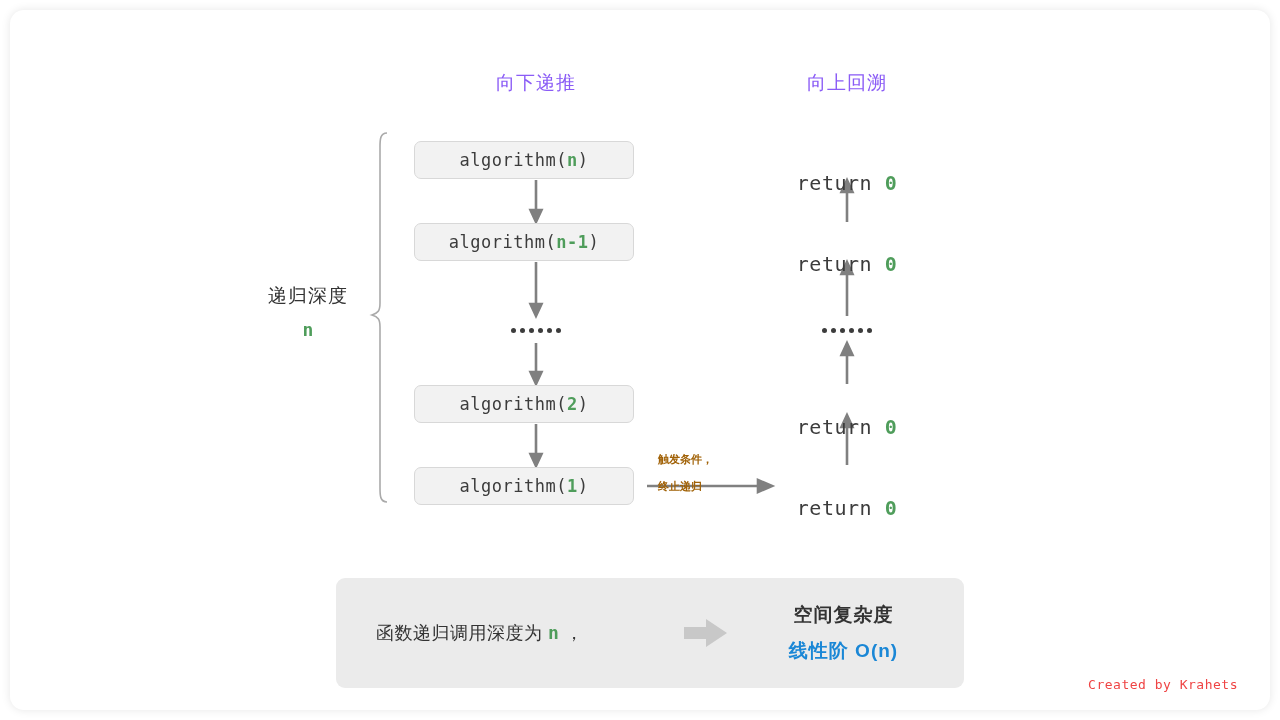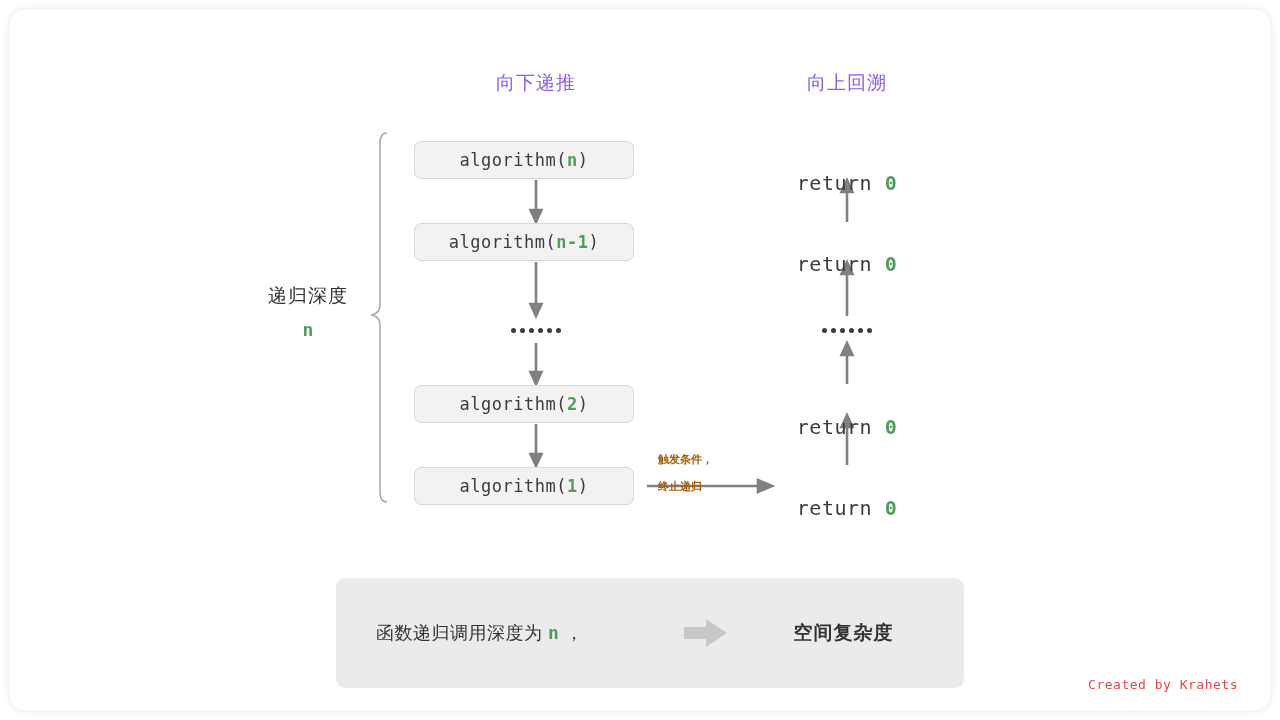--- a/index.html
+++ b/index.html
@@ -329,18 +329,19 @@
     </div>
 
     <div class="summary-arrow">
       <svg width="44" height="30" viewBox="0 0 44 30">
         <polygon points="0,9 22,9 22,1 43,15 22,29 22,21 0,21" fill="#c8c8c8"></polygon>
       </svg>
     </div>
 
     <div class="summary-right">
       <span class="title">空间复杂度</span>
+      <span class="value">线性阶 O(n)</span>
     </div>
   </div>
 
   <div class="footer">Created by Krahets</div>
 
 </div>
 
 </body></html>

